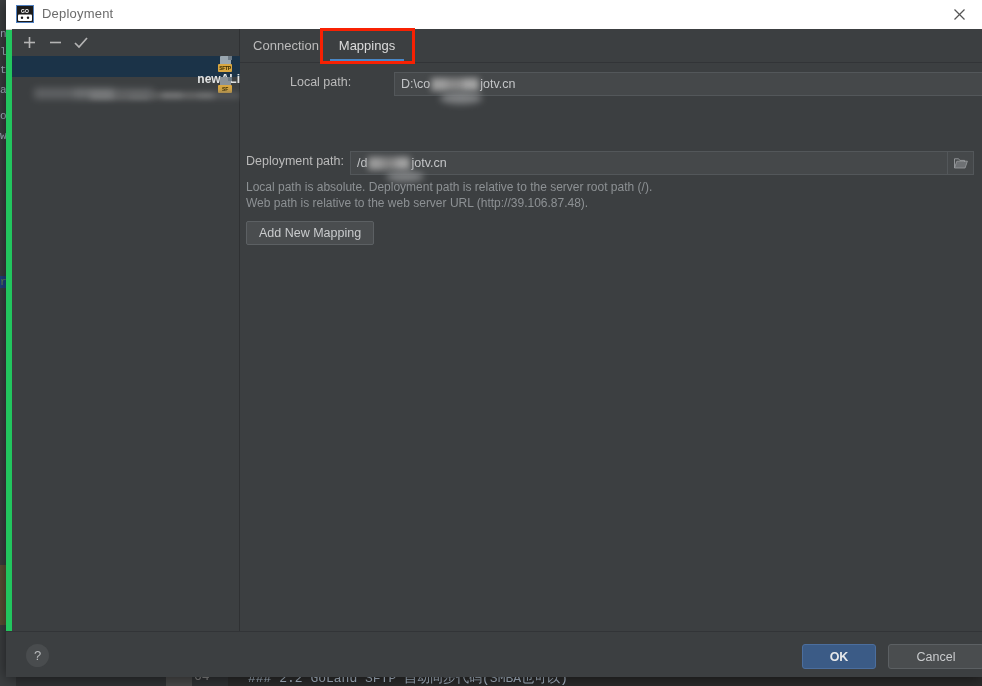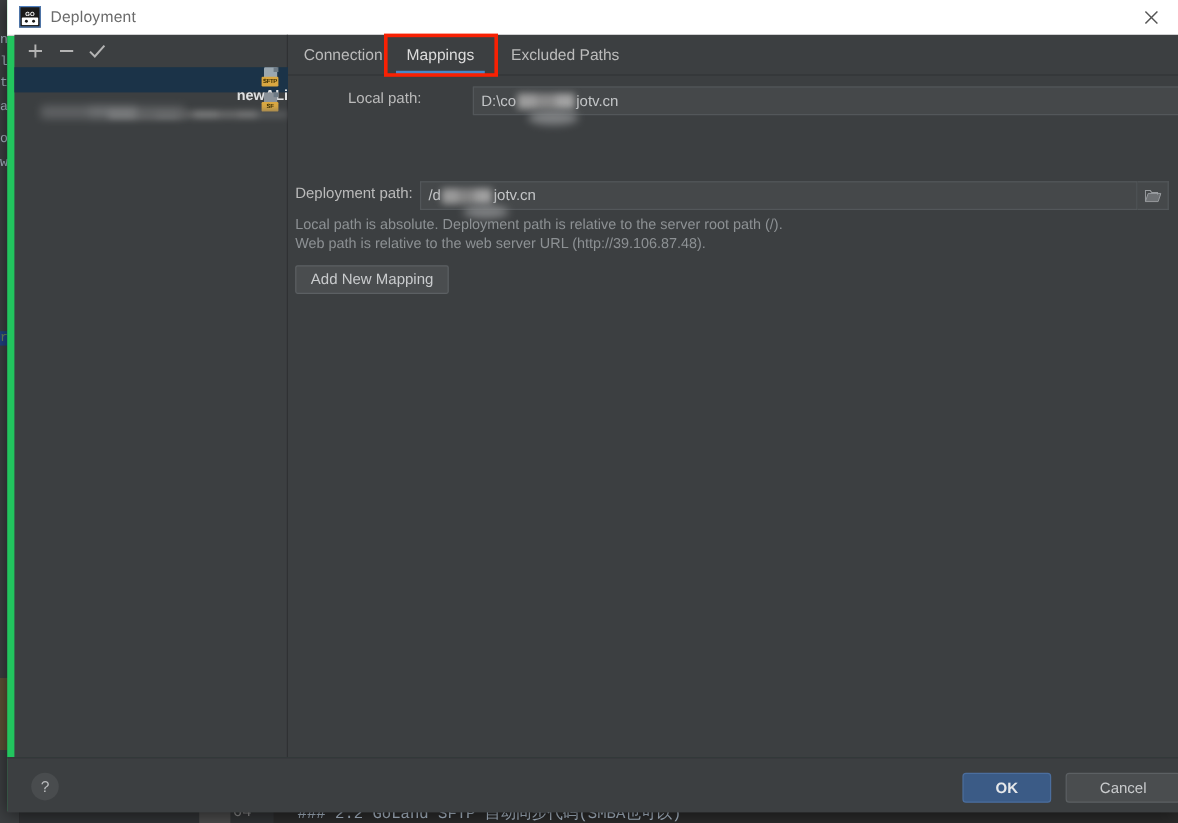--- a/index.html
+++ b/index.html
@@ -543,21 +543,20 @@
         <span class="blur-row-mask2"></span>
       </div>
     </div>
   </div>
 
   <div id="right-panel">
 
     <div id="tab-bar">
       <div class="tab" id="tab-connection">Connection</div>
       <div class="tab active" id="tab-mappings">Mappings</div>
-      <div class="tab" id="tab-excluded">Excluded Paths</div>
       <div id="annotation-rect"></div>
     </div>
 
     <div class="form-row" style="left:6px; top:43px; width:730px;margin-left:44px;">
       <span class="form-label">Local path:</span>
       <div class="text-field" style="left:104px; width:598px;">
         <span>D:\co</span>
           <span class="field-blur a"></span>
           <span>jotv.cn</span>
       </div>

